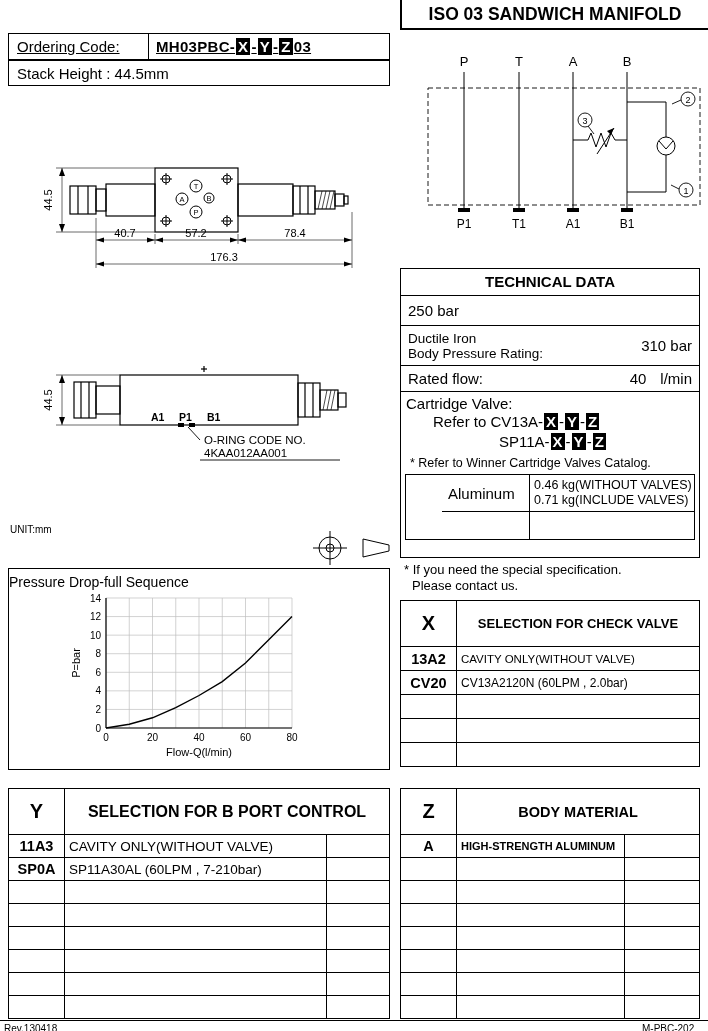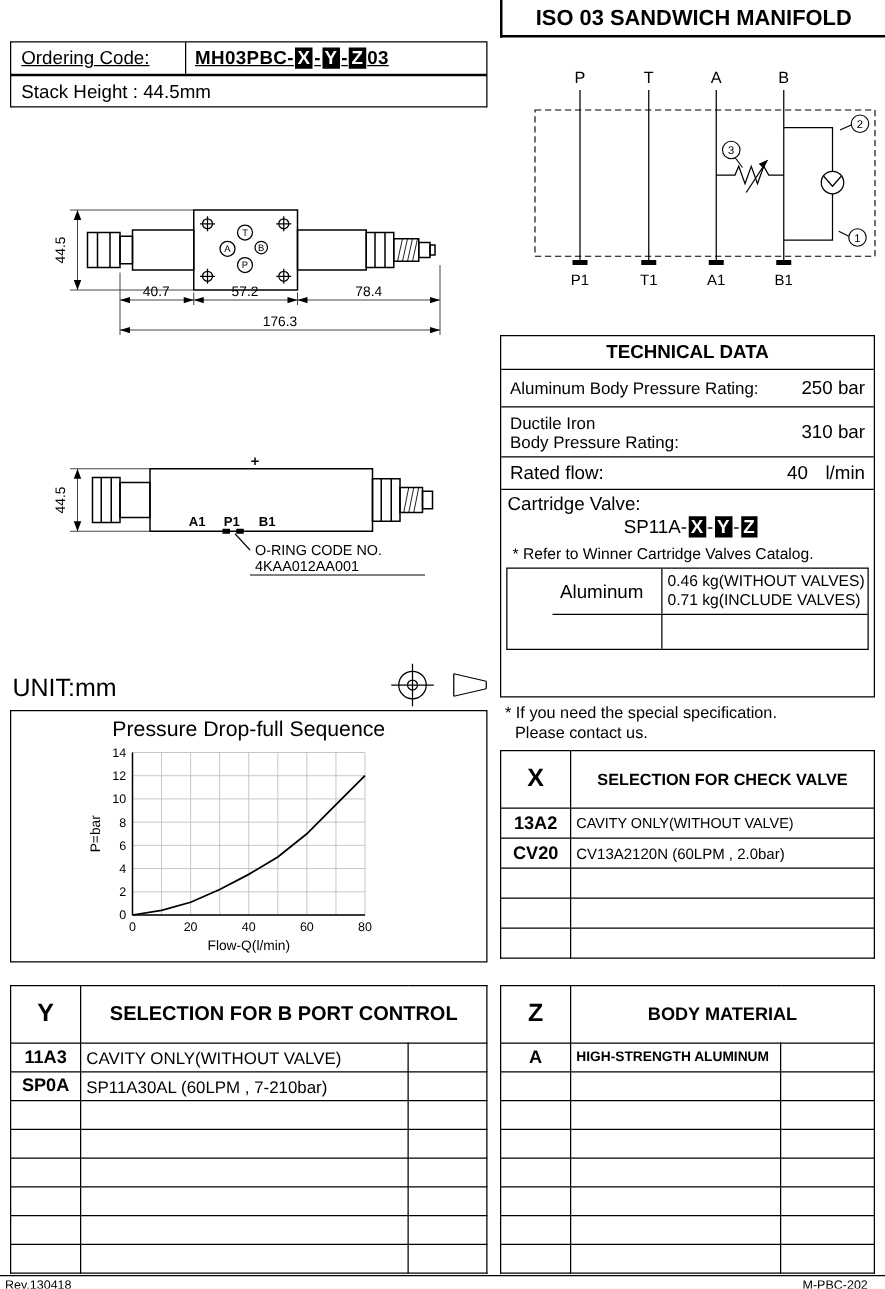--- a/index.html
+++ b/index.html
@@ -12,24 +12,24 @@
   .main-title { left:400px; top:0; width:308px; height:30px; border-left:2px solid #000; border-bottom:2px solid #000;
     font-weight:bold; font-size:17.5px; display:flex; align-items:center; justify-content:center; }
 
   .ordering-box { left:8px; top:33px; width:382px; height:27px; border:1.5px solid #000; display:flex; align-items:stretch; font-size:15px;text-decoration:underline; }
   .ordering-label { width:140px; padding-left:8px; border-right:1.5px solid #000; display:flex; align-items:center; }
   .ordering-code { padding-left:7px; display:flex; align-items:center; font-weight:bold; letter-spacing:.3px; }
   .stack-box { left:8px; top:60px; width:382px; height:26px; border:1.5px solid #000; display:flex; align-items:center; padding-left:8px; font-size:15px; }
 
   .inv { background:#000; color:#fff; font-weight:bold; padding:0 2px; margin:0 1px; }
 
-  .unit-label { left:10px; top:540px; font-size:20px; }
+  .unit-label { left:10px; top:524px; font-size:10px; }
 
   .chart-box { left:8px; top:568px; width:382px; height:202px; border:1.5px solid #000; }
-  .chart-title { text-align:center; font-size:17px; margin-top:5px; }
+  .chart-title { font-size:14px; margin-top:5px; }
 
   .tech-panel { left:400px; top:268px; width:300px; height:290px; border:1.5px solid #000; }
   .tech-header { height:27px; border-bottom:1.5px solid #000; font-weight:bold; font-size:15px; text-align:center; line-height:26px; }
   .tech-row { border-bottom:1px solid #000; display:flex; align-items:center; justify-content:space-between; padding:0 7px; }
   .tlabel { font-size:13.5px; }
   .tlabel2 { font-size:15px; }
   .tvalue { font-size:15px; white-space:nowrap; }
   .cart-block { padding:3px 0 0 0; }
   .cart-title { font-size:15px; padding-left:5px; }
   .cart-line { font-size:15px; line-height:20px; }
@@ -297,36 +297,38 @@
         <text x="92" y="11.5" text-anchor="end" font-size="10" fill="#000">14</text>
         <polyline points="97,138 120.25,134.28571428571428 143.5,127.78571428571428 166.75,117.57142857142857 190,105.5 213.25,91.57142857142857 236.5,73 259.75,49.78571428571428 283,26.571428571428584" fill="none" stroke="#000" stroke-width="1.4"></polyline>
         <text x="190" y="166" text-anchor="middle" font-size="11" fill="#000">Flow-Q(l/min)</text>
         <text x="71" y="73" text-anchor="middle" font-size="11" fill="#000" transform="rotate(-90 71 73)">P=bar</text>
       </svg>
   </div>
 
   <div class="abs tech-panel">
     <div class="tech-header">TECHNICAL DATA</div>
     <div class="tech-row" style="height:30px">
-      <span class="tlabel">Aluminum Body Pressure Rating:</span>
       <span class="tvalue">250 bar</span>
     </div>
     <div class="tech-row" style="height:40px">
       <div class="tlabel">
         <div>Ductile Iron</div>
         <div>Body Pressure Rating:</div>
       </div>
       <span class="tvalue">310 bar</span>
     </div>
     <div class="tech-row" style="height:26px">
       <span class="tlabel2">Rated flow:</span>
       <span class="tvalue"><span>40</span><span style="margin-left:14px">l/min</span></span>
     </div>
     <div class="cart-block">
       <div class="cart-title">Cartridge Valve:</div>
+      <div class="cart-line" style="padding-left:32px">
+        <span>Refer to CV13A-</span><span class="inv">X</span><span>-</span><span class="inv">Y</span><span>-</span><span class="inv">Z</span>
+      </div>
       <div class="cart-line" style="padding-left:98px">
         <span>SP11A-</span><span class="inv">X</span><span>-</span><span class="inv">Y</span><span>-</span><span class="inv">Z</span>
       </div>
       <div class="cart-note">* Refer to Winner Cartridge Valves Catalog.</div>
     </div>
     <div class="weight-table">
       <div class="wrow" style="height:37px">
         <div class="wcell-mat">Aluminum</div>
         <div class="wcell-vals">
           <div>0.46  kg(WITHOUT VALVES)</div>

